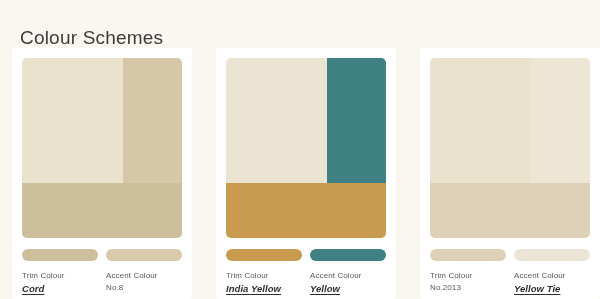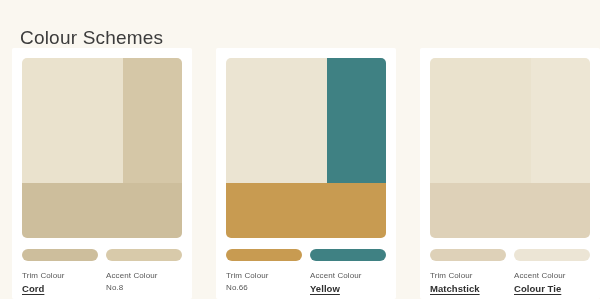--- a/index.html
+++ b/index.html
@@ -131,20 +131,21 @@
   .cap-name {
     font-size: 9.5px;
     font-weight: 700;
     color: #2f2f2f;
     line-height: 13px;
     letter-spacing: 0.05px;
     text-decoration: underline;
     text-underline-offset: 1.5px;
     white-space: nowrap;
     margin-top: 1px;
+    font-style: italic;
   }
   .cap-no {
     font-size: 8px;
     color: #585858;
     line-height: 11px;
     letter-spacing: 0.1px;
     white-space: nowrap;
     margin-top: 1px;
   }
 </style>
@@ -194,20 +195,21 @@
       </div>
 
       <div class="swatch-row">
         <div class="swatch" style="background: rgb(200, 155, 81);"></div>
         <div class="swatch" style="background: rgb(63, 129, 131);"></div>
       </div>
 
       <div class="caption-row">
         <div class="caption-col">
           <div class="cap-role">Trim Colour</div>
+          <div class="cap-name">India Yellow</div>
           <div class="cap-no">No.66</div>
         </div>
         <div class="caption-col">
           <div class="cap-role">Accent Colour</div>
           <div class="cap-name">Yellow</div>
           <div class="cap-no">No.288</div>
         </div>
       </div>
     </div>
 
@@ -221,25 +223,24 @@
       </div>
 
       <div class="swatch-row">
         <div class="swatch" style="background: rgb(222, 209, 184);"></div>
         <div class="swatch" style="background: rgb(236, 229, 213);"></div>
       </div>
 
       <div class="caption-row">
         <div class="caption-col">
           <div class="cap-role">Trim Colour</div>
-          <div class="cap-name">Matchstick</div>
           <div class="cap-no">No.2013</div>
         </div>
         <div class="caption-col">
           <div class="cap-role">Accent Colour</div>
-          <div class="cap-name">Colour Tie</div>
+          <div class="cap-name">Yellow Tie</div>
           <div class="cap-no">No.2002</div>
         </div>
       </div>
     </div>
 
   </div>
 </div>
 
 </body></html>

